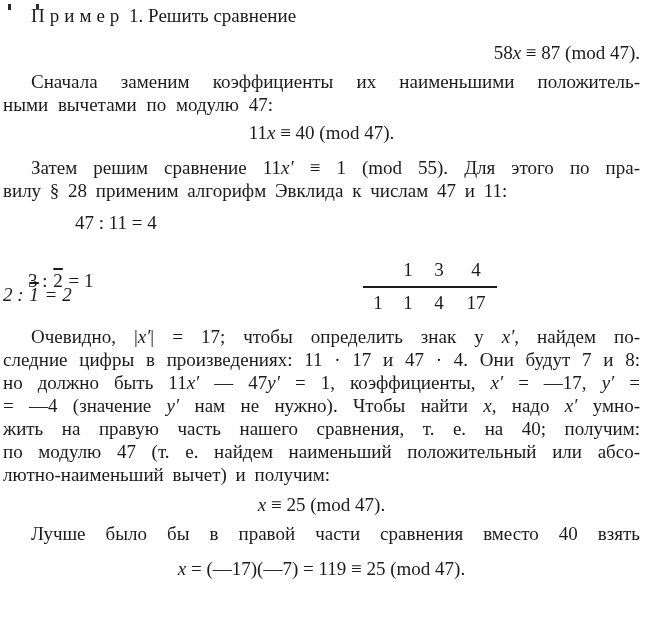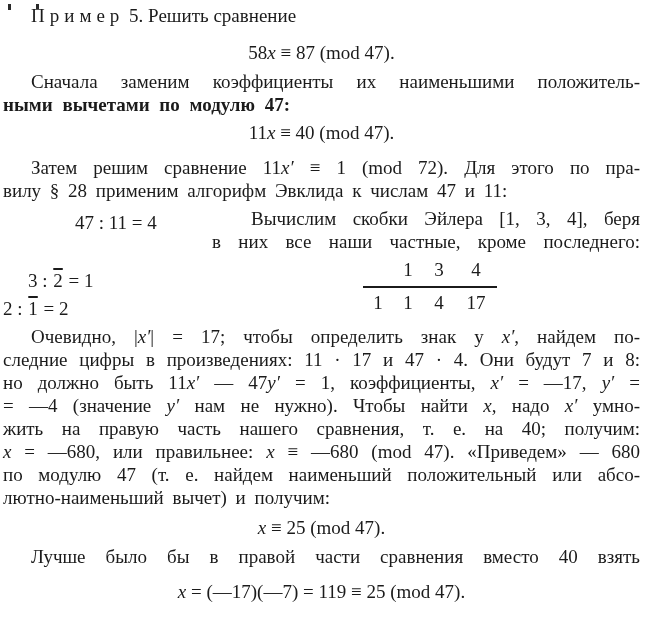--- a/index.html
+++ b/index.html
@@ -6,70 +6,66 @@
   body{
     width:645px;height:625px;background:#ffffff;overflow:hidden;position:relative;
     font-family:"Liberation Serif","DejaVu Serif",serif;
     font-size:19px;line-height:23px;color:#1b1b1b;
   }
   .page{box-sizing:border-box;width:645px;height:625px;padding:0 5px 0 3px;position:relative;}
   .ln{width:100%;}
   .ind{text-indent:28px;}
   .jl{text-align:justify;text-align-last:justify;font-family:Liberation Serif, serif;}
   .ws4{word-spacing:4px;}
-  .ws5{word-spacing:5px;font-weight:bold;}
+  .ws5{word-spacing:5px;}
   .formula{text-align:center;}
   .seg-i{font-style:italic;}
   .seg-ls{letter-spacing:5px;}
   .seg-o{text-decoration:overline;text-decoration-thickness:1.5px;padding:0 1px;}
   .mt4{margin-top:4px;} .mt5{margin-top:5px;} .mt6{margin-top:6px;}
-  .mt12{margin-top:12px;} .mt14{margin-top:14px;} .mt0{margin-top:7px;}
+  .mt12{margin-top:12px;} .mt14{margin-top:14px;text-align:right;} .mt0{margin-top:7px;}
   .mid{position:relative;height:112px;margin-top:5px;}
   .e-line{position:absolute;white-space:pre;}
-  .e1{left:72px;top:4px;} .e2{left:60px;top:27px;} .e3{left:25px;top:50px;margin-top:12px;} .e4{left:0px;top:90px;}
+  .e1{left:72px;top:4px;} .e2{left:60px;top:27px;} .e3{left:25px;top:50px;margin-top:12px;} .e4{left:0px;top:76px;font-style:italic;}
   .rc{position:absolute;left:209px;top:0;width:428px;}
   .rc-1{text-indent:39px;}
   .etable{position:absolute;left:360px;top:50px;}
   .etable .row{display:flex;}
   .etable .row-top{border-bottom:2px solid #1b1b1b;height:29px;}
   .etable .row-bot{margin-top:2px;}
   .cell{text-align:center;line-height:26px;}
   .c1{width:30px;} .c2{width:30px;} .c3{width:32px;} .c4{width:42px;}
   .artifact{position:absolute;background:#2a2a2a;}
   .a1{left:8px;top:0;width:3px;height:6px;}
   .a2{left:36px;top:0;width:3px;height:5px;}
 </style>
 </head>
 <body>
 
 <div class="page">
   <span class="artifact a1"></span>
   <span class="artifact a2"></span>
 
-  <div class="ln ind mt4"><span class="seg-ls">Пример</span><span> 5. Решить сравнение</span></div>
+  <div class="ln ind mt4"><span class="seg-ls">Пример</span><span> 1. Решить сравнение</span></div>
 
   <div class="ln formula mt14"><span>58</span><span class="seg-i">x</span><span> ≡ 87 (mod 47).</span></div>
 
   <div class="ln ind jl mt6"><span>Сначала заменим коэффициенты их наименьшими положитель-</span></div>
   <div class="ln ws5"><span>ными вычетами по модулю 47:</span></div>
 
   <div class="ln formula mt5"><span>11</span><span class="seg-i">x</span><span> ≡ 40 (mod 47).</span></div>
 
-  <div class="ln ind jl mt12"><span>Затем решим сравнение 11</span><span class="seg-i">x′</span><span> ≡ 1 (mod 72). Для этого по пра-</span></div>
+  <div class="ln ind jl mt12"><span>Затем решим сравнение 11</span><span class="seg-i">x′</span><span> ≡ 1 (mod 55). Для этого по пра-</span></div>
   <div class="ln ws4"><span>вилу § 28 применим алгорифм Эвклида к числам 47 и 11:</span></div>
 
   <div class="mid">
     <div class="e-line e1"><span>47 : 11 = 4</span></div>
     <div class="e-line e3"><span>3 : </span><span class="seg-o">2</span><span> = 1</span></div>
     <div class="e-line e4"><span>2 : </span><span class="seg-o">1</span><span> = 2</span></div>
 
-    <div class="rc">
-      <div class="ln jl rc-1"><span>Вычислим скобки Эйлера [1, 3, 4], беря</span></div>
-      <div class="ln jl"><span>в них все наши частные, кроме последнего:</span></div>
-    </div>
 
     <div class="etable">
       <div class="row row-top">
         <div class="cell c1"></div>
         <div class="cell c2">1</div>
         <div class="cell c3">3</div>
         <div class="cell c4">4</div>
       </div>
       <div class="row row-bot">
         <div class="cell c1">1</div>
@@ -78,21 +74,20 @@
         <div class="cell c4">17</div>
       </div>
     </div>
   </div>
 
   <div class="ln ind jl mt6"><span>Очевидно, |</span><span class="seg-i">x′</span><span>| = 17; чтобы определить знак у </span><span class="seg-i">x′</span><span>, найдем по-</span></div>
   <div class="ln jl"><span>следние цифры в произведениях: 11 · 17 и 47 · 4. Они будут 7 и 8:</span></div>
   <div class="ln jl"><span>но должно быть 11</span><span class="seg-i">x′</span><span> — 47</span><span class="seg-i">y′</span><span> = 1, коэффициенты, </span><span class="seg-i">x′</span><span> = —17, </span><span class="seg-i">y′</span><span> =</span></div>
   <div class="ln jl"><span>= —4 (значение </span><span class="seg-i">y′</span><span> нам не нужно). Чтобы найти </span><span class="seg-i">x</span><span>, надо </span><span class="seg-i">x′</span><span> умно-</span></div>
   <div class="ln jl"><span>жить на правую часть нашего сравнения, т. е. на 40; получим:</span></div>
-  <div class="ln jl"><span class="seg-i">x</span><span> = —680, или правильнее: </span><span class="seg-i">x</span><span> ≡ —680 (mod 47). «Приведем» — 680</span></div>
   <div class="ln jl"><span>по модулю 47 (т. е. найдем наименьший положительный или абсо-</span></div>
   <div class="ln ws4"><span>лютно-наименьший вычет) и получим:</span></div>
 
   <div class="ln formula mt0"><span class="seg-i">x</span><span> ≡ 25 (mod 47).</span></div>
 
   <div class="ln ind jl mt6"><span>Лучше было бы в правой части сравнения вместо 40 взять</span></div>
 
   <div class="ln formula mt12"><span class="seg-i">x</span><span> = (—17)(—7) = 119 ≡ 25 (mod 47).</span></div>
 </div>
 

